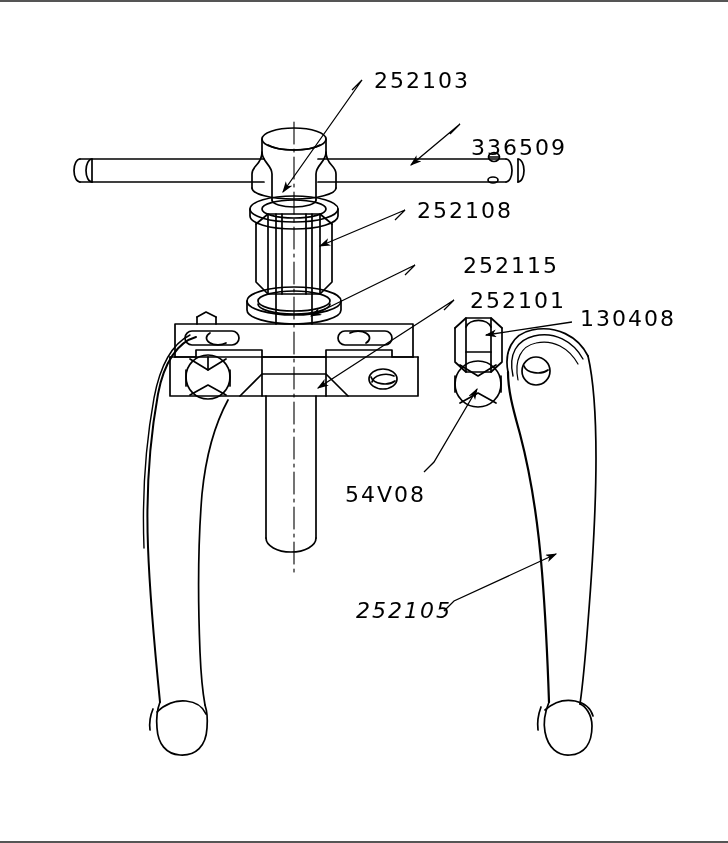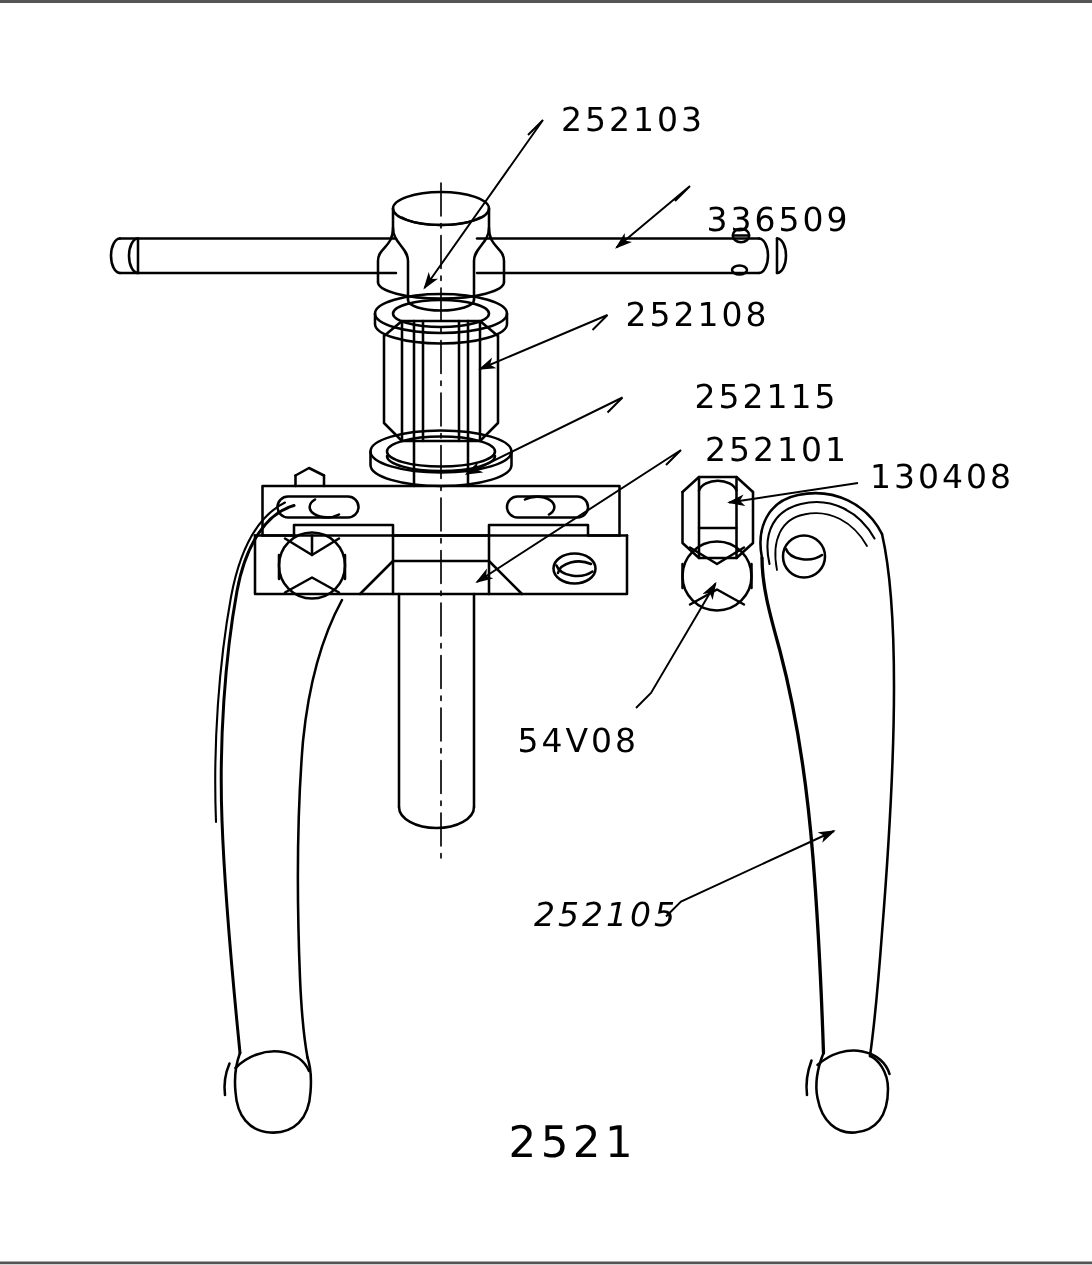--- a/index.html
+++ b/index.html
@@ -261,15 +261,14 @@
       <div class="lbl" style="left: 374px; top: 68px;">252103</div>
       <div class="lbl" style="left: 471px; top: 111px; margin-top: 24px;">336509</div>
       <div class="lbl" style="left: 417px; top: 198px;">252108</div>
       <div class="lbl" style="left: 427px; top: 253px; margin-left: 36px;">252115</div>
       <div class="lbl" style="left: 470px; top: 288px;">252101</div>
       <div class="lbl" style="left: 580px; top: 290px; margin-top: 16px;">130408</div>
       <div class="lbl" style="left: 345px; top: 482px;">54V08</div>
       <div class="lbl" style="left: 356px; top: 598px; font-style: italic;">252105</div>
     </div>
 
-  <div id="title-label" style="left:339px; top:745px;">2521</div>
 
 </div>
 
 </body></html>

